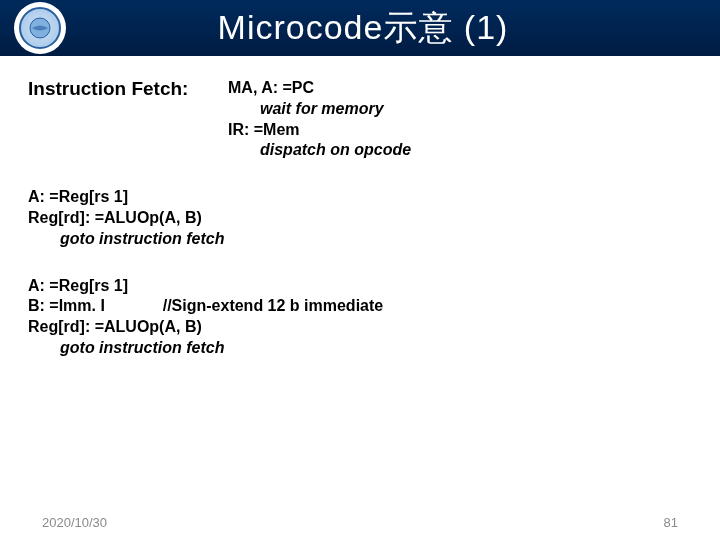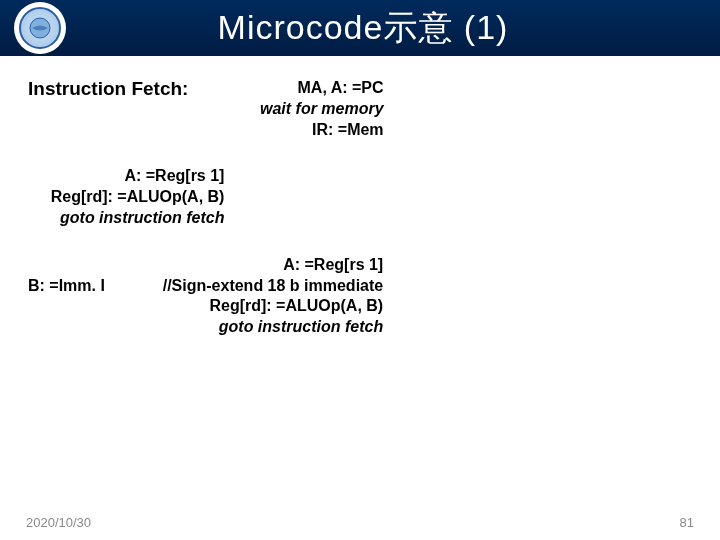--- a/index.html
+++ b/index.html
@@ -65,30 +65,30 @@
     color: #000;
     padding-top: 0;
     flex-shrink: 0;
   }
   .body {
     font-size: 16px;
     font-weight: 700;
     color: #000;
     line-height: 1.3;
   }
-  .body .line { white-space: pre; text-align: right; }
+  .body .line { white-space: pre; }
   .italic { font-style: italic; margin-left: 32px; }
   .footer {
     position: absolute;
     bottom: 10px;
     left: 0;
     right: 0;
     display: flex;
     justify-content: space-between;
-    padding: 0 26px;
+    padding: 0 42px;
     font-size: 13px;
     color: #8a8a8a;
   }
 </style>
 </head>
 <body>
 
 <div class="header">
   <div class="logo">
     <div class="logo-inner">
@@ -102,35 +102,36 @@
 </div>
 
 <div class="content">
 
   <div class="row">
     <div class="label">Instruction Fetch:</div>
     <div class="body">
       <div class="line">MA, A: =PC</div>
       <div class="line italic">wait for memory</div>
       <div class="line">IR: =Mem</div>
+      <div class="line italic">dispatch on opcode</div>
     </div>
   </div>
 
   <div class="row">
     <div class="body">
       <div class="line">A: =Reg[rs 1]</div>
       <div class="line">Reg[rd]: =ALUOp(A, B)</div>
       <div class="line italic">goto instruction fetch</div>
     </div>
   </div>
 
   <div class="row">
     <div class="body">
       <div class="line">A: =Reg[rs 1]</div>
-      <div class="line">B: =Imm. I             //Sign-extend 18 b immediate</div>
+      <div class="line">B: =Imm. I             //Sign-extend 12 b immediate</div>
       <div class="line">Reg[rd]: =ALUOp(A, B)</div>
       <div class="line italic">goto instruction fetch</div>
     </div>
   </div>
 
 </div>
 
 <div class="footer">
   <span>2020/10/30</span>
   <span>81</span>

